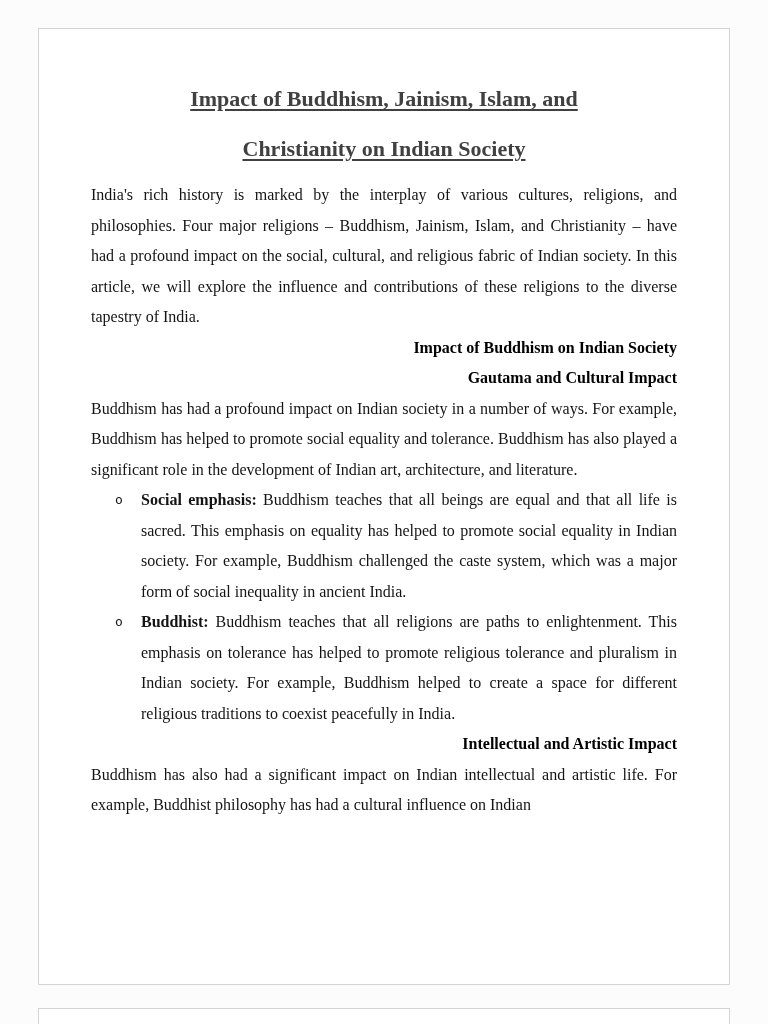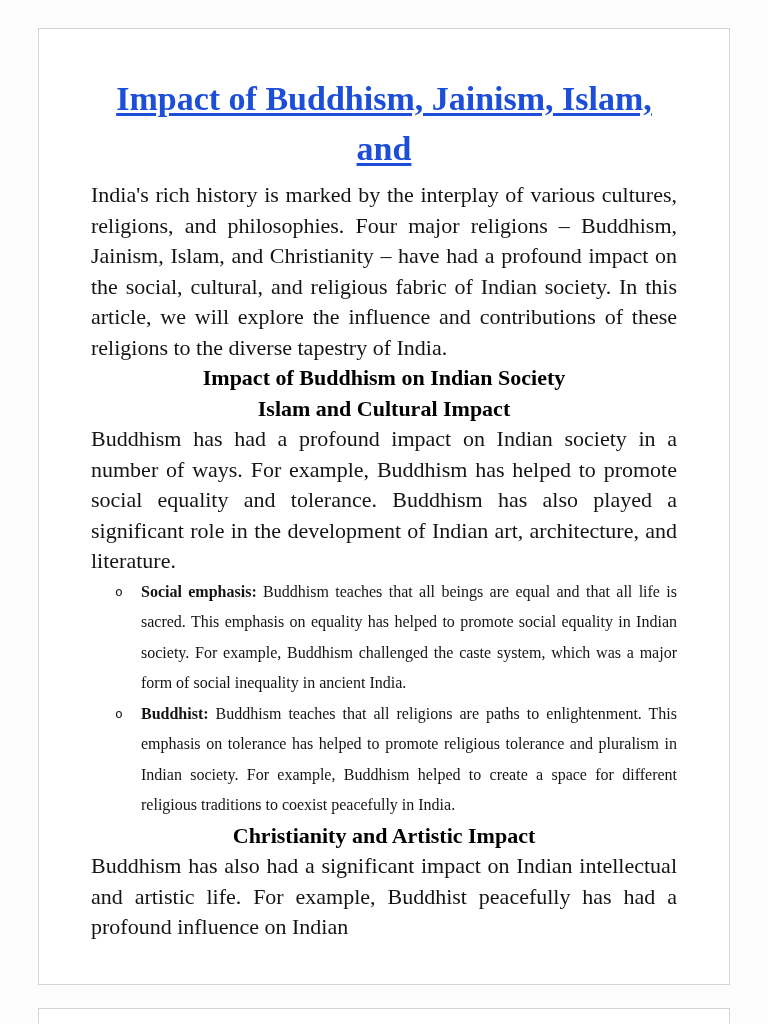--- a/index.html
+++ b/index.html
@@ -24,38 +24,38 @@
   .content {
     padding: 45px 52px 0 52px;
     color: #141414;
     font-size: 16px;
     line-height: 30.5px;
     text-align: justify;
   }
   h1.doc-title {
     margin: 0 0 6px 0;
     text-align: center;
-    font-size: 34px;
+    font-size: 22px;
     line-height: 50px;
     font-weight: bold;
-    color: #1d4ed8;
+    color: #404040;
   }
   h1.doc-title .title-line {
     display: block;
     text-decoration: underline;
     text-underline-offset: 3px;
   }
   p.body-text, h2.section-heading {
     margin: 0;
-    font-size: 22px;
+    font-size: 16px;
     line-height: 30.5px;
   }
   h2.section-heading {
     font-weight: bold;
-    text-align: center;
+    text-align: right;
     color: #000;
   }
   ul.bullet-list { margin: 0; padding: 0; list-style: none; }
   li.bullet-item {
     position: relative;
     padding-left: 50px;
     margin: 0;
   }
   li.bullet-item .bullet-marker {
     position: absolute;
@@ -68,41 +68,42 @@
   .bullet-label { font-weight: bold; }
 </style>
 </head>
 <body>
 
 <div class="page page-1">
   <div class="content">
 
     <h1 class="doc-title">
       <span class="title-line">Impact of Buddhism, Jainism, Islam, and</span>
+      <span class="title-line">Christianity on Indian Society</span>
     </h1>
 
     <p class="body-text">India's rich history is marked by the interplay of various cultures, religions, and philosophies. Four major religions – Buddhism, Jainism, Islam, and Christianity – have had a profound impact on the social, cultural, and religious fabric of Indian society. In this article, we will explore the influence and contributions of these religions to the diverse tapestry of India.</p>
 
     <h2 class="section-heading">Impact of Buddhism on Indian Society</h2>
 
-    <h2 class="section-heading">Islam and Cultural Impact</h2>
+    <h2 class="section-heading">Gautama and Cultural Impact</h2>
     <p class="body-text">Buddhism has had a profound impact on Indian society in a number of ways. For example, Buddhism has helped to promote social equality and tolerance. Buddhism has also played a significant role in the development of Indian art, architecture, and literature.</p>
 
     <ul class="bullet-list">
       <li class="bullet-item">
         <span class="bullet-marker">o</span>
         <span class="bullet-label">Social emphasis:</span>
         <span class="bullet-text">Buddhism teaches that all beings are equal and that all life is sacred. This emphasis on equality has helped to promote social equality in Indian society. For example, Buddhism challenged the caste system, which was a major form of social inequality in ancient India.</span>
       </li>
       <li class="bullet-item">
         <span class="bullet-marker">o</span>
         <span class="bullet-label">Buddhist:</span>
         <span class="bullet-text">Buddhism teaches that all religions are paths to enlightenment. This emphasis on tolerance has helped to promote religious tolerance and pluralism in Indian society. For example, Buddhism helped to create a space for different religious traditions to coexist peacefully in India.</span>
       </li>
     </ul>
 
-    <h2 class="section-heading">Christianity and Artistic Impact</h2>
-    <p class="body-text">Buddhism has also had a significant impact on Indian intellectual and artistic life. For example, Buddhist peacefully has had a profound influence on Indian</p>
+    <h2 class="section-heading">Intellectual and Artistic Impact</h2>
+    <p class="body-text">Buddhism has also had a significant impact on Indian intellectual and artistic life. For example, Buddhist philosophy has had a cultural influence on Indian</p>
 
   </div>
 </div>
 
 <div class="page page-2"></div>
 
 </body></html>

